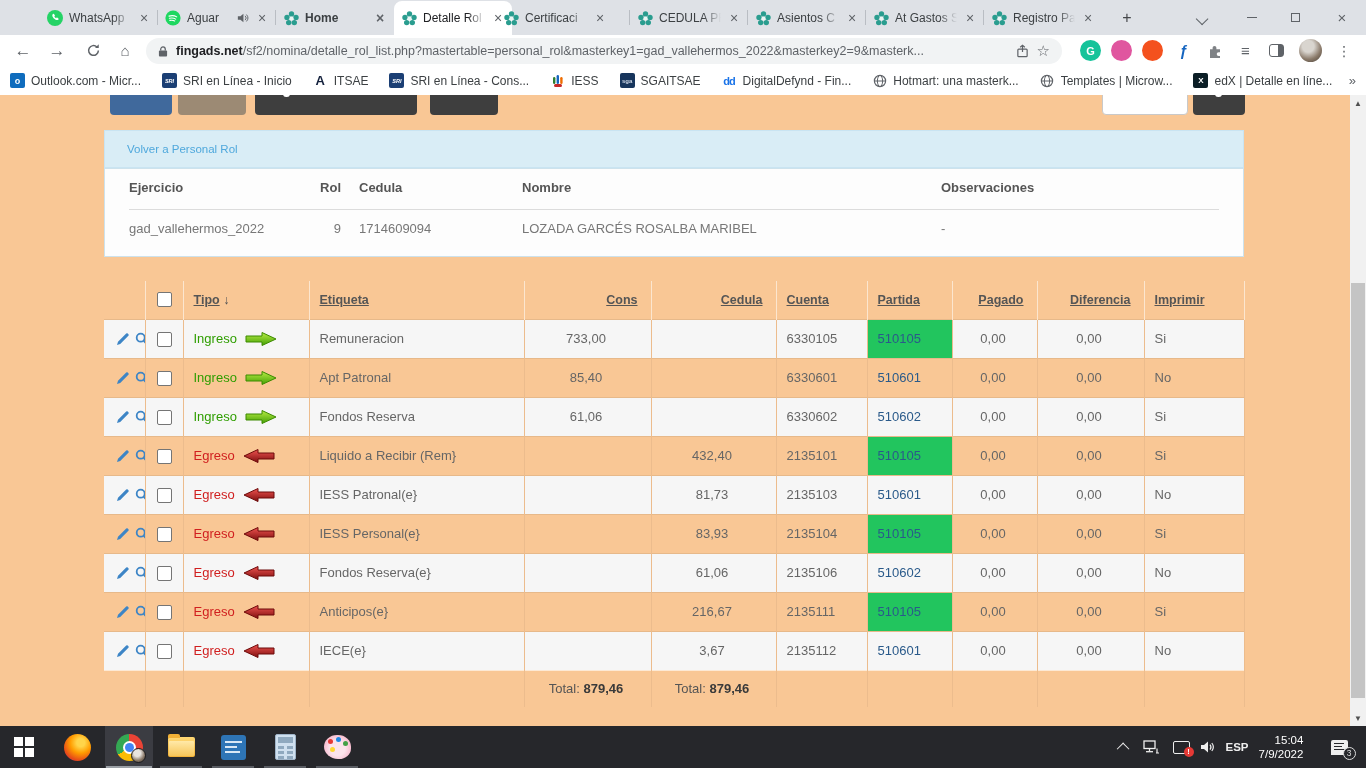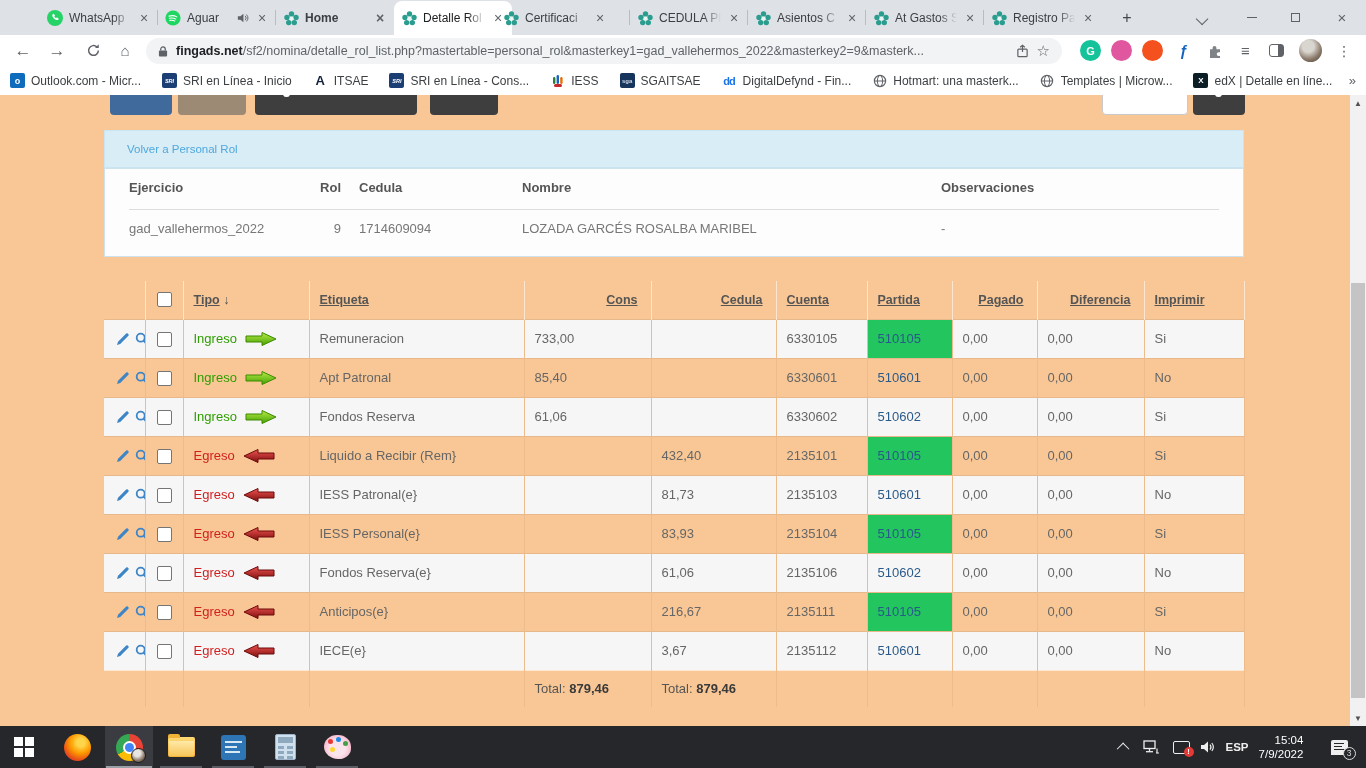--- a/index.html
+++ b/index.html
@@ -77,21 +77,21 @@
 
 
 .grid{position:absolute;left:104px;top:186px;width:1140px;border-collapse:collapse;table-layout:fixed}
 .grid th{height:38px;background:#f9c795;font-size:12.5px;color:#555;text-align:left;padding:0 10px;border-right:1px solid rgba(255,255,255,.55);white-space:nowrap}
 .grid th.r{text-align:right;padding-right:13px}
 .hlink{text-decoration:underline;font-weight:bold;color:#555}
 .sortar{font-weight:normal;color:#555}
 .grid td{height:39px;font-size:13px;color:#666;padding:0 10px;border-right:1px solid rgba(0,0,0,.05);border-top:1px solid rgba(0,0,0,.07);white-space:nowrap;overflow:hidden}
 tr.white{background:#f6f6f6}
 tr.peach{background:#f9c795}
-.grid td.r{text-align:left;padding-right:13px}
+.grid td.r{text-align:center;padding-right:13px}
 .grid td.hl{background:#22c55e}
 .partida{color:#2a5a8a}
 .tipo-ing{color:#2f9e00}
 .tipo-eg{color:#d01f1f}
 .tipocell{display:flex;align-items:center;gap:8px}
 .actcell{display:flex;align-items:center;gap:5px;padding-left:2px}
 .cb{display:inline-block;width:15px;height:15px;background:#fff;border:1.5px solid #757575;border-radius:2px;vertical-align:middle}
 tr.totals td{background:#f9c795;height:37px;color:#555;border-top:1px solid rgba(255,255,255,.6)}
 tr.totals b{color:#3a3a3a}
 

